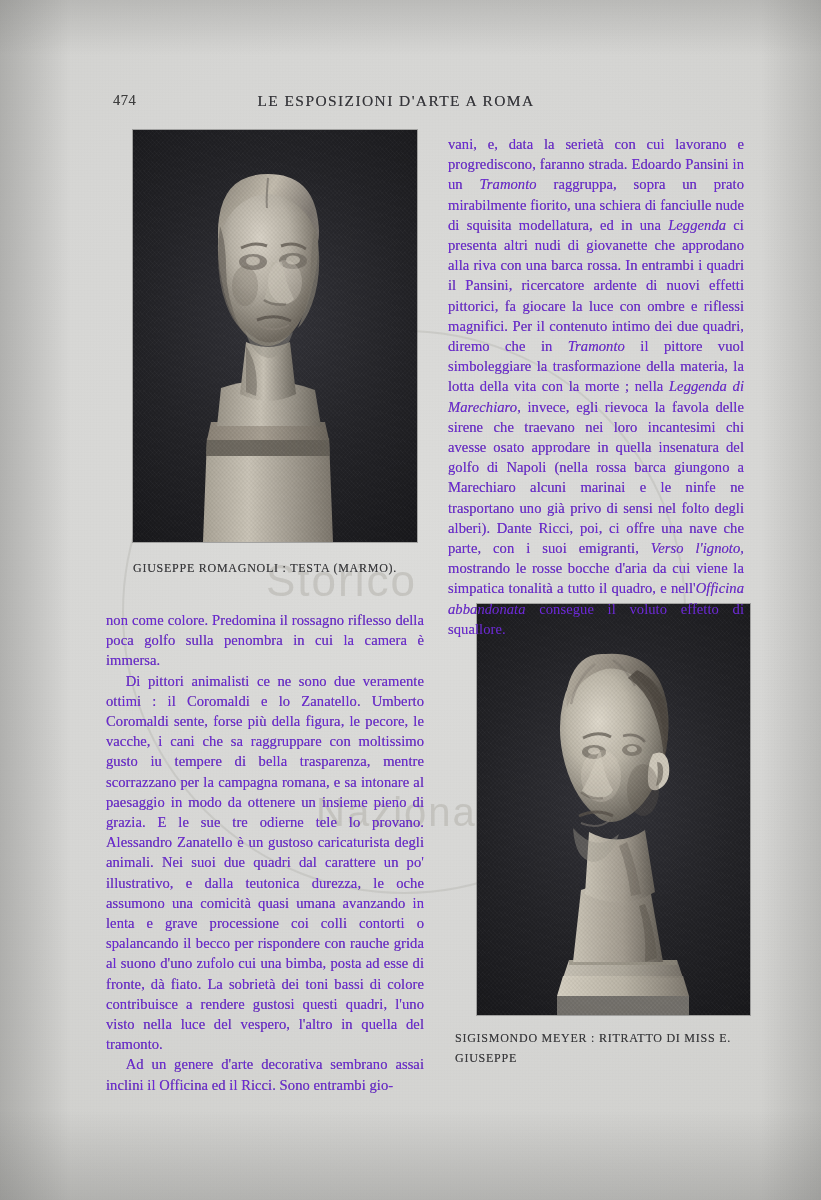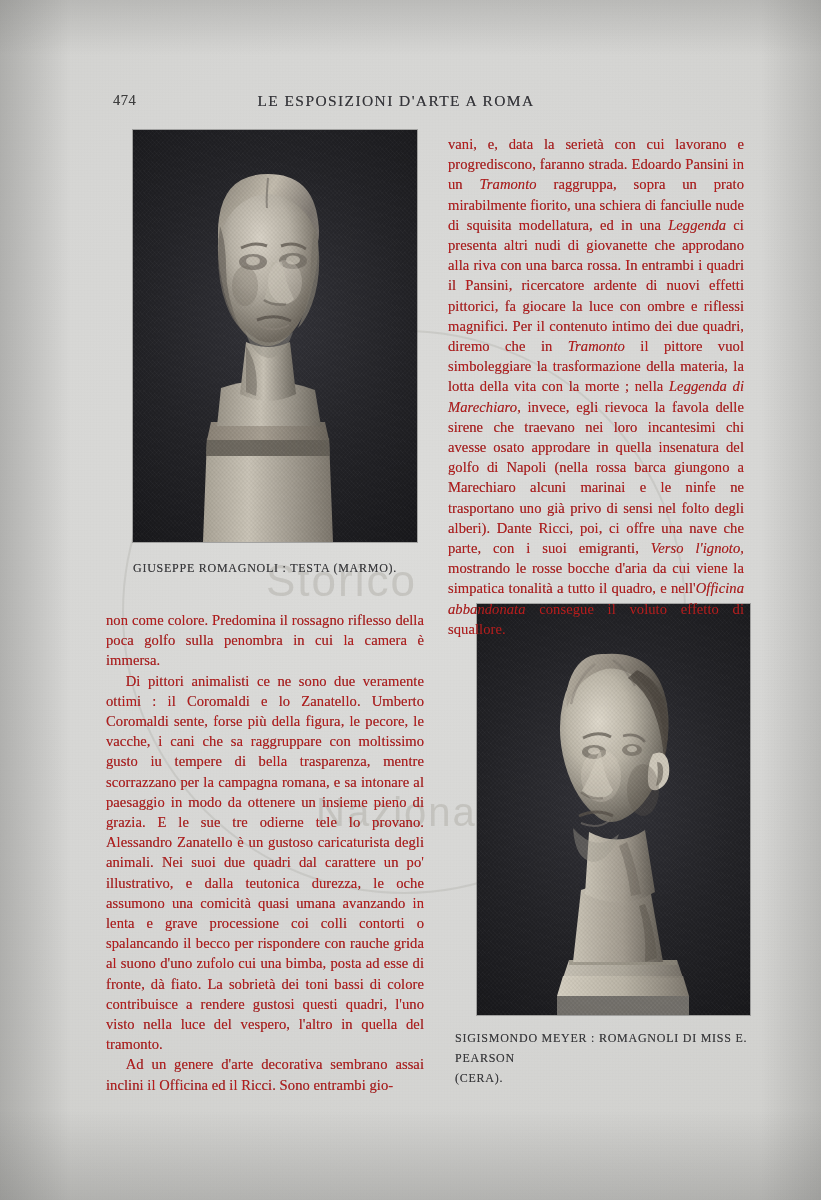--- a/index.html
+++ b/index.html
@@ -164,21 +164,21 @@
   .caption-bottom {
     left: 455px;
     top: 1029px;
     width: 318px;
   }
 
   
   .col {
     position: absolute;
     text-align: justify;
-    color: #b91c1c;
+    color: #6d28d9;
     font-size: 14.6px;
     line-height: 20.2px;
     letter-spacing: .05px;
   }
   .col-right-top {
     left: 448px;
     top: 134px;
     width: 296px;
   }
   .col-left-bottom {
@@ -361,22 +361,21 @@
 
         <path d="M96 224 q22 26 46 6 q-8 26 -26 28 q-18 -2 -20 -34 Z" fill="#a39d91" opacity=".42"></path>
 
         <ellipse cx="124" cy="172" rx="20" ry="26" fill="#e6e0d2" opacity=".22"></ellipse>
         <ellipse cx="166" cy="186" rx="16" ry="26" fill="#5f5950" opacity=".3"></ellipse>
       </svg>
       <div class="plate-grain"></div>
     </div>
 
     <div class="caption caption-bottom inky">
-      <div>SIGISMONDO MEYER : ROMAGNOLI DI MISS E. PEARSON</div>
-      <div>(CERA).</div>
+      <div>SIGISMONDO MEYER : RITRATTO DI MISS E. GIUSEPPE</div>
     </div>
 
     <div class="col col-right-top inky">
         <p><span>vani, e, data la serietà con cui lavorano e progrediscono, faranno strada. Edoardo Pansini in un </span><i>Tramonto</i><span> raggruppa, sopra un prato mirabilmente fiorito, una schiera di fanciulle nude di squisita modellatura, ed in una </span><i>Leggenda</i><span> ci presenta altri nudi di giovanette che approdano alla riva con una barca rossa. In entrambi i quadri il Pansini, ricercatore ardente di nuovi effetti pittorici, fa giocare la luce con ombre e riflessi magnifici. Per il contenuto intimo dei due quadri, diremo che in </span><i>Tramonto</i><span> il pittore vuol simboleggiare la trasformazione della materia, la lotta della vita con la morte ; nella </span><i>Leggenda di Marechiaro</i><span>, invece, egli rievoca la favola delle sirene che traevano nei loro incantesimi chi avesse osato approdare in quella insenatura del golfo di Napoli (nella rossa barca giungono a Marechiaro alcuni marinai e le ninfe ne trasportano uno già privo di sensi nel folto degli alberi). Dante Ricci, poi, ci offre una nave che parte, con i suoi emigranti, </span><i>Verso l'ignoto,</i><span> mostrando le rosse bocche d'aria da cui viene la simpatica tonalità a tutto il quadro, e nell'</span><i>Officina abbandonata</i><span> consegue il voluto effetto di squallore.</span></p>
       </div>
 
     <div class="col col-left-bottom inky">
         <p><span>non come colore. Predomina il rossagno riflesso della poca golfo sulla penombra in cui la camera è immersa.</span></p>
         <p class="indent"><span>Di pittori animalisti ce ne sono due veramente ottimi : il Coromaldi e lo Zanatello. Umberto Coromaldi sente, forse più della figura, le pecore, le vacche, i cani che sa raggruppare con moltissimo gusto iu tempere di bella trasparenza, mentre scorrazzano per la campagna romana, e sa intonare al paesaggio in modo da ottenere un insieme pieno di grazia. E le sue tre odierne tele lo provano. Alessandro Zanatello è un gustoso caricaturista degli animali. Nei suoi due quadri dal carattere un po' illustrativo, e dalla teutonica durezza, le oche assumono una comicità quasi umana avanzando in lenta e grave processione coi colli contorti o spalancando il becco per rispondere con rauche grida al suono d'uno zufolo cui una bimba, posta ad esse di fronte, dà fiato. La sobrietà dei toni bassi di colore contribuisce a rendere gustosi questi quadri, l'uno visto nella luce del vespero, l'altro in quella del tramonto.</span></p>
         <p class="indent"><span>Ad un genere d'arte decorativa sembrano assai inclini il Officina ed il Ricci. Sono entrambi gio-</span></p>

